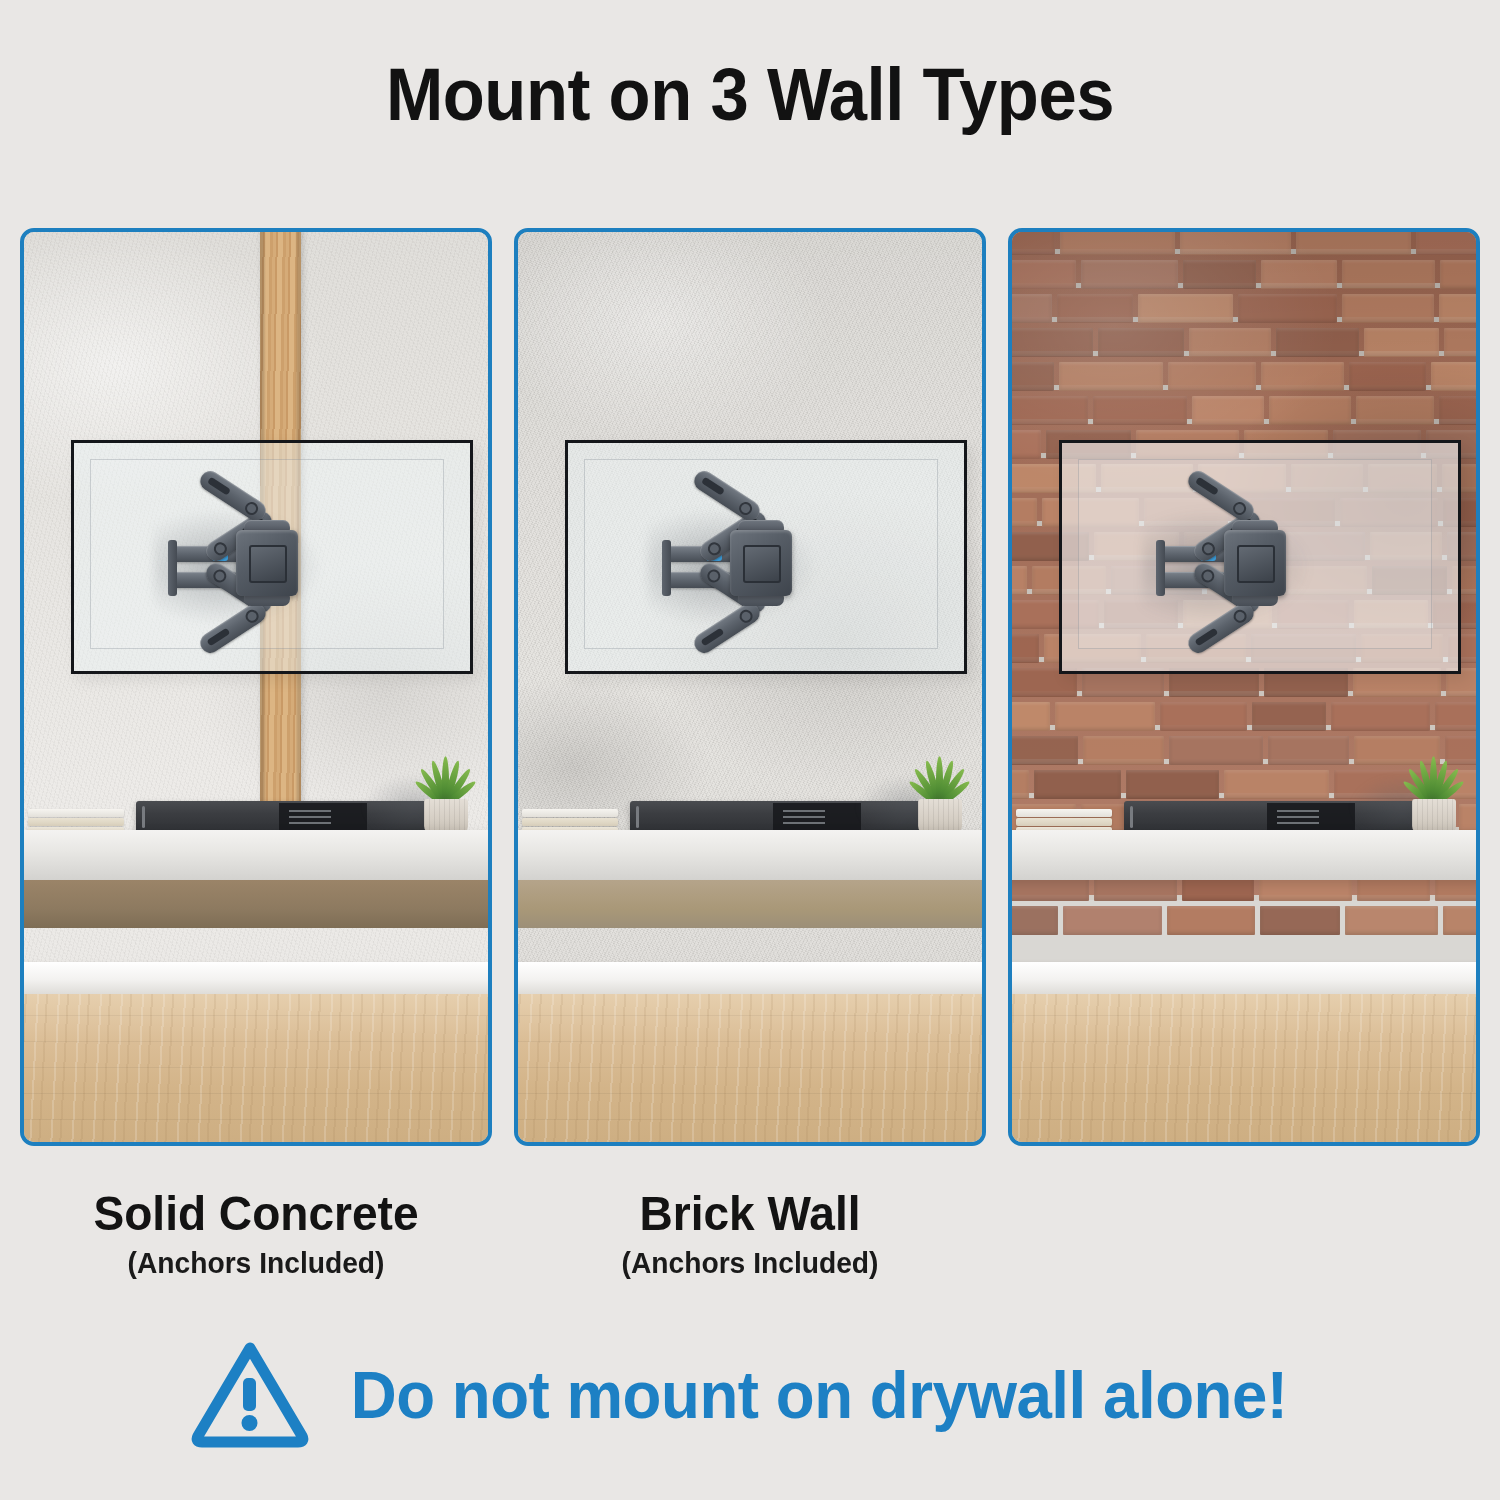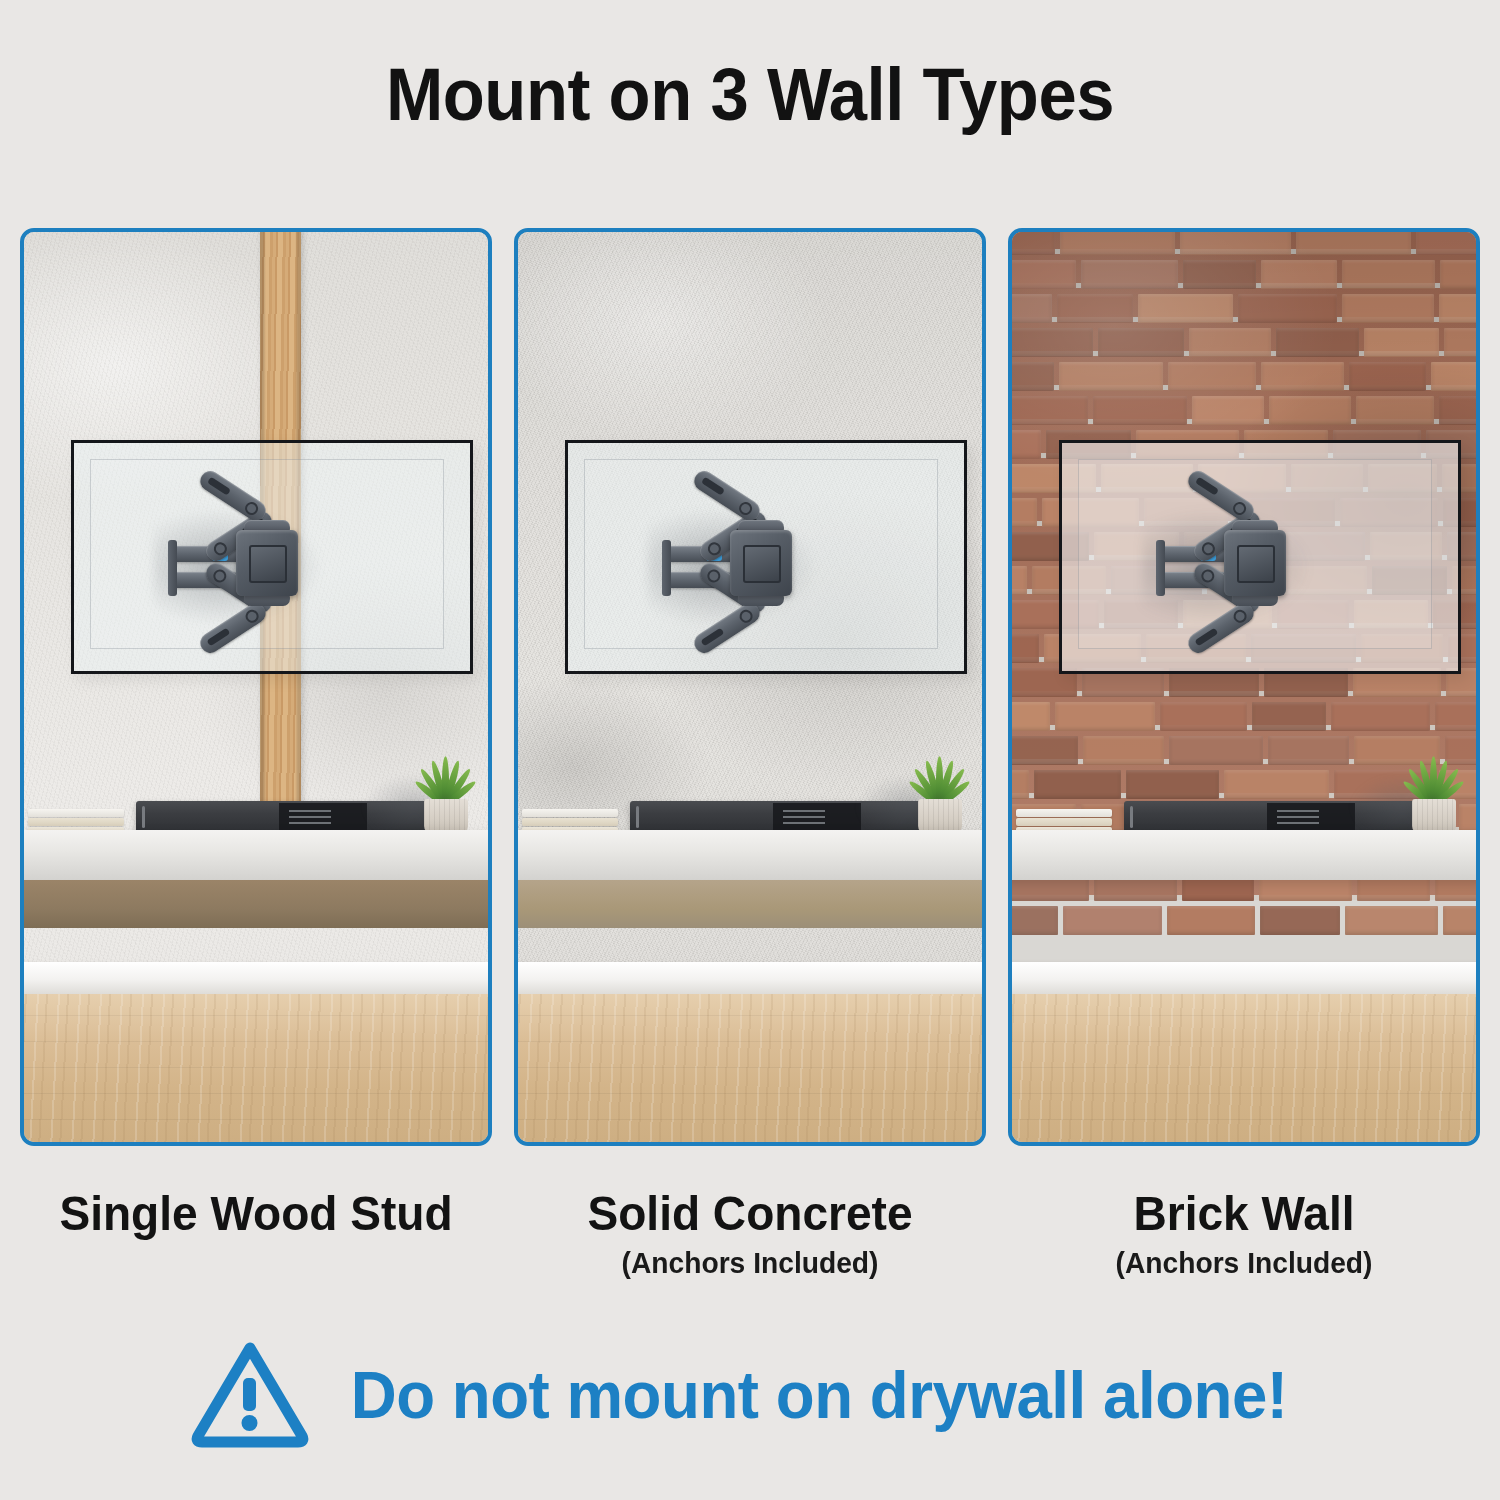--- a/index.html
+++ b/index.html
@@ -792,24 +792,20 @@
 
       <div class="baseboard" style="top:730px;"></div>
       <div class="floor" style="top:762px;"></div>
     </div>
   </div>
 
 </div>
 
 <div id="caption-row">
   <div class="caption">
-    <div class="caption-main">Single Wood Stud</div>
-    <div class="caption-sub"></div>
-  </div>
-  <div class="caption">
     <div class="caption-main">Solid Concrete</div>
     <div class="caption-sub">(Anchors Included)</div>
   </div>
   <div class="caption">
     <div class="caption-main">Brick Wall</div>
     <div class="caption-sub">(Anchors Included)</div>
   </div>
 </div>
 
 <div id="warning-bar">

